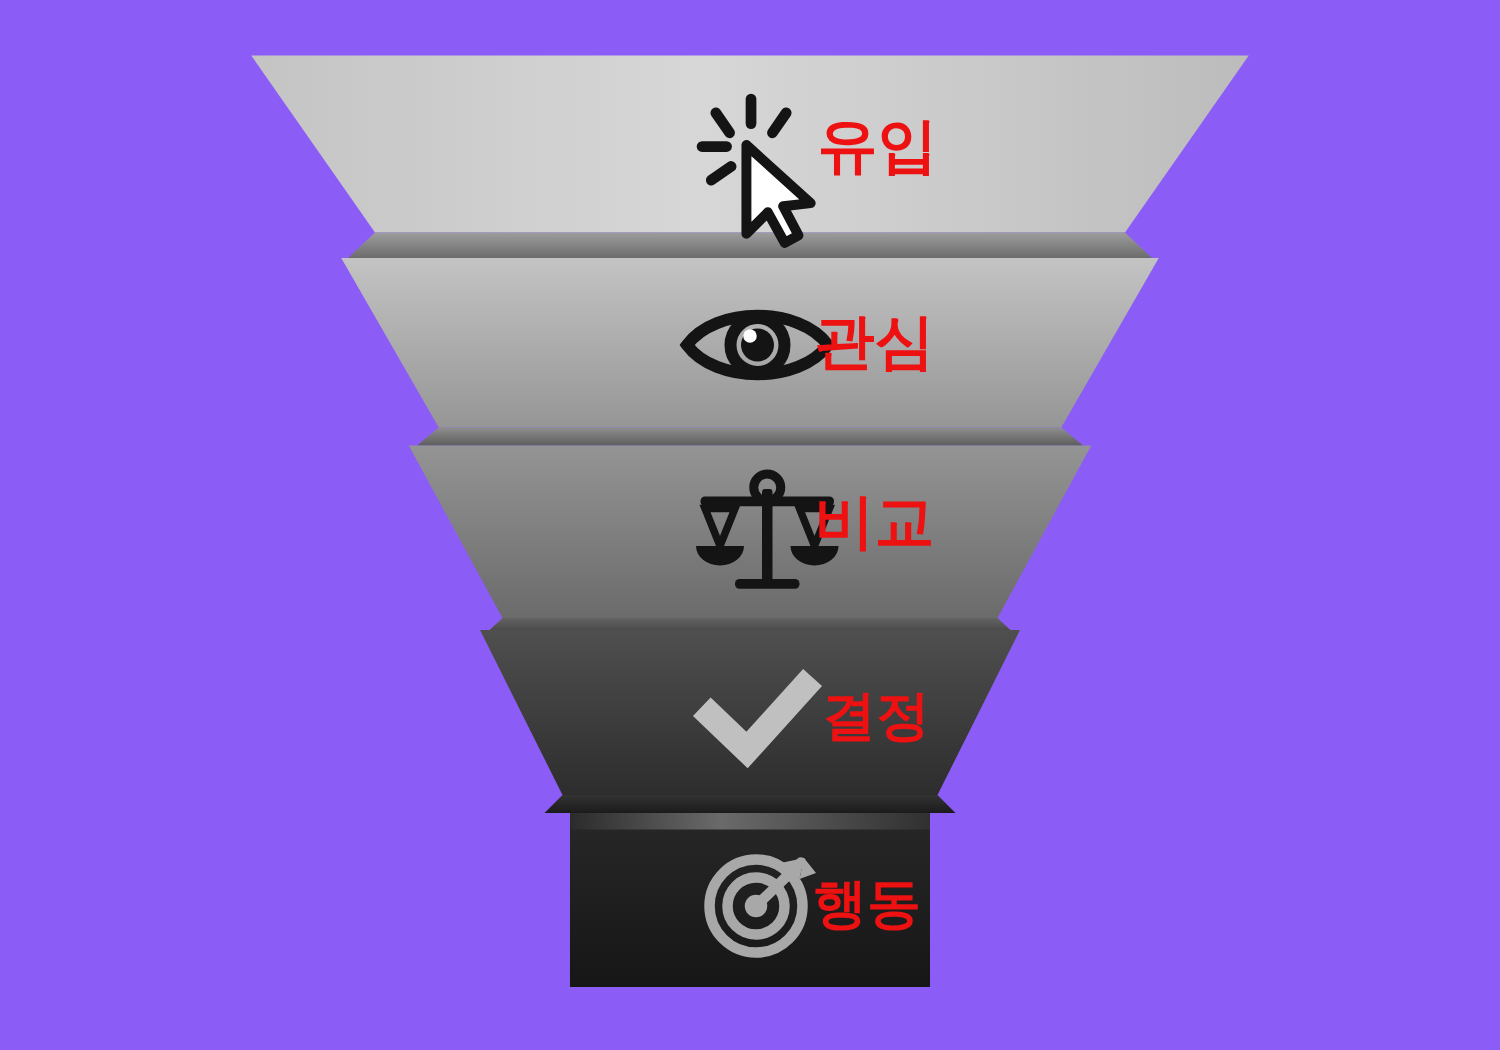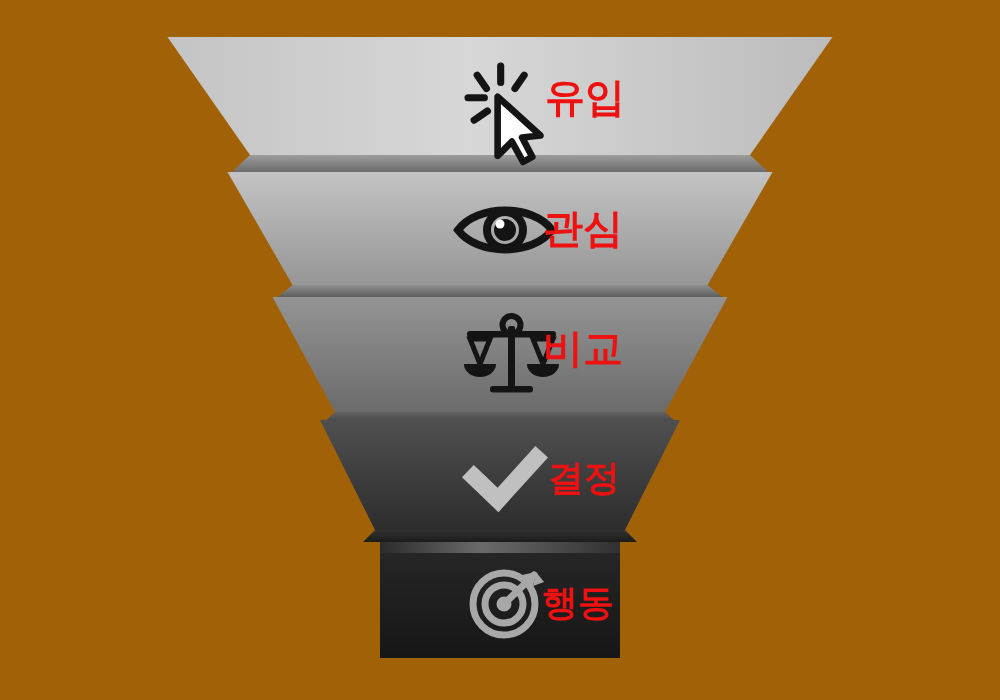--- a/index.html
+++ b/index.html
@@ -11,21 +11,21 @@
   body {
     width: 1000px;
     height: 700px;
     overflow: hidden;
     font-family: "Liberation Sans", "DejaVu Sans", sans-serif;
   }
   #funnel-root {
     position: relative;
     width: 1000px;
     height: 700px;
-    background: #a16207;
+    background: #8b5cf6;
   }
   #funnel-svg {
     position: absolute;
     left: 0;
     top: 0;
     width: 1000px;
     height: 700px;
     display: block;
   }
   .stage-label {

